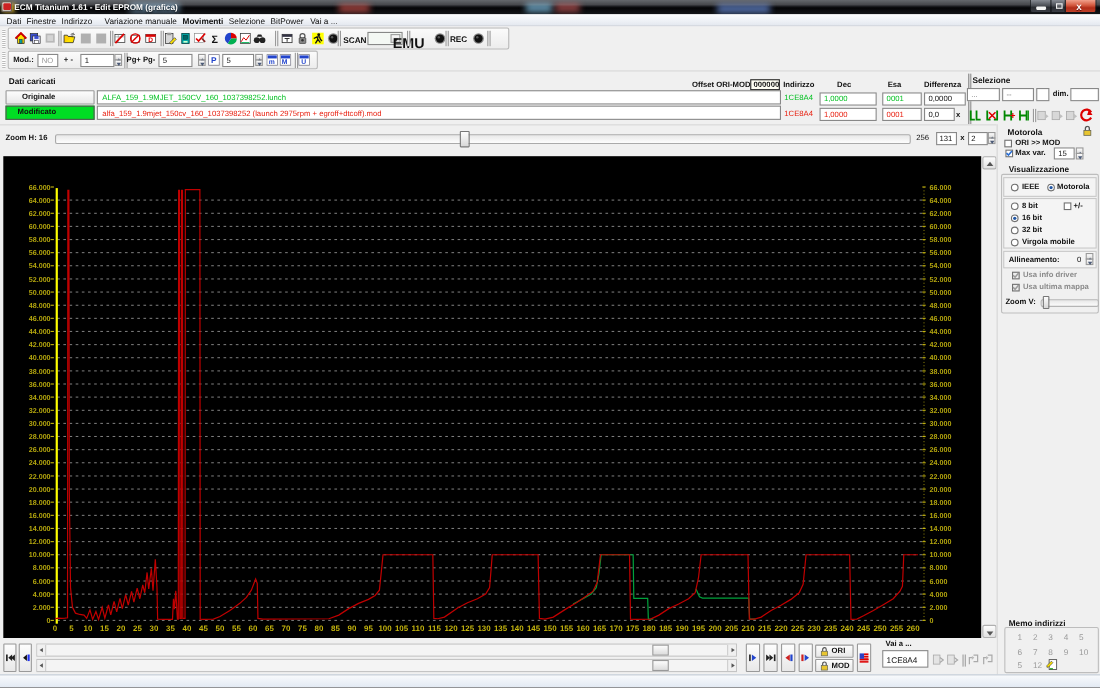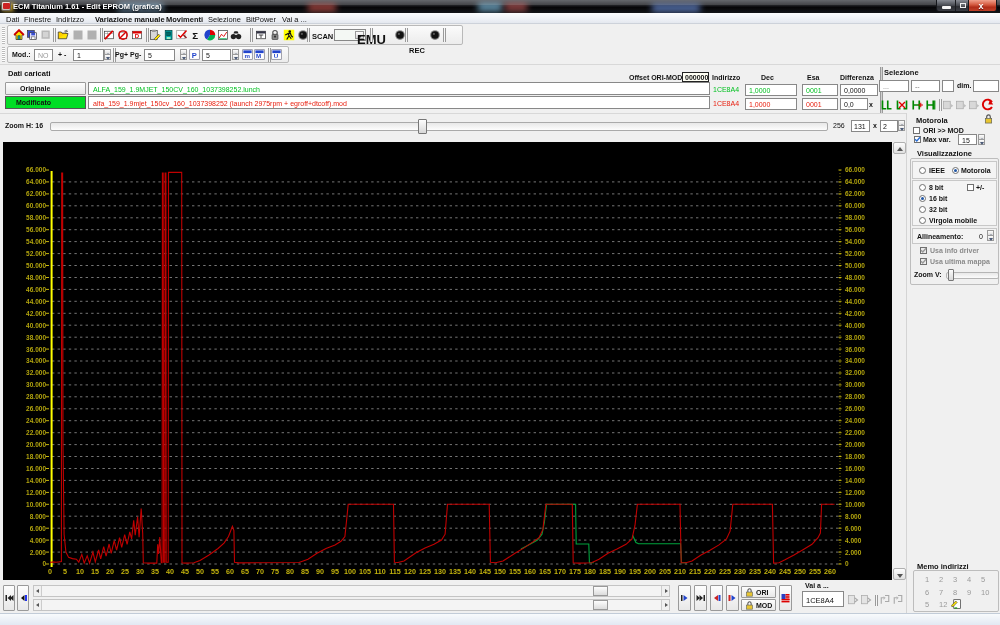--- a/index.html
+++ b/index.html
@@ -47,21 +47,21 @@
     <div style="width:27px;height:12px;background:linear-gradient(#f0a08c,#d4593f 40%,#b02c18 60%,#c4472e);position:relative;">
         <div class="abs" style="left:9px;top:1px;color:#fff;font-size:9px;font-weight:bold;text-shadow:0 1px 1px #500;">x</div>
       </div>
   </div>
 </div>
 
 <div class="abs" id="menubar" style="left:0;top:13px;width:1000px;height:11px;background:linear-gradient(#fcfdfe,#eef1f6 60%,#e4e8ef);border-bottom:1px solid #cdd2da;">
   <div class="lbl" style="left:6px;top:2px;font-weight:normal;font-size:7.5px;">Dati</div>
   <div class="lbl" style="left:24px;top:2px;font-weight:normal;font-size:7.5px;">Finestre</div>
   <div class="lbl" style="left:56px;top:2px;font-weight:normal;font-size:7.5px;">Indirizzo</div>
-  <div class="lbl" style="left:95px;top:2px;font-weight:bold;font-size:7.5px;text-align:center;">Variazione manuale</div>
+  <div class="lbl" style="left:95px;top:2px;font-weight:normal;font-size:7.5px;text-align:center;">Variazione manuale</div>
   <div class="lbl" style="left:166px;top:2px;font-weight:bold;font-size:7.5px;">Movimenti</div>
   <div class="lbl" style="left:208px;top:2px;font-weight:normal;font-size:7.5px;">Selezione</div>
   <div class="lbl" style="left:246px;top:2px;font-weight:normal;font-size:7.5px;">BitPower</div>
   <div class="lbl" style="left:282px;top:2px;font-weight:normal;font-size:7.5px;">Vai a ...</div>
 </div>
 
 <div class="abs" id="toolbars" style="left:0;top:24px;width:1000px;height:40px;background:#f0f0f0;">
   <div class="grip" style="left:2px;top:3px;height:17px;"></div>
   <div class="grip" style="left:2px;top:23px;height:15px;"></div>
   <div class="abs" style="left:7px;top:1px;width:456px;height:20px;border:1px solid #b9b9b9;border-radius:2px;background:linear-gradient(#fbfbfb,#ececec);"></div>
@@ -168,21 +168,21 @@
         <div class="abs" style="right:1px;top:1px;width:9px;height:8px;background:linear-gradient(#fdfdfd,#d8d8d8);border:1px solid #999;">
           <div class="abs" style="left:1.5px;top:2.5px;border:2.5px solid transparent;border-top:3px solid #333;border-bottom:none;"></div>
         </div>
       </div>
       <div class="lbl" style="left:357px;top:2.5px;font-size:13px;text-align:center;">EMU</div>
       <svg class="abs" style="left:394px;top:0;" width="12" height="12" viewBox="0 0 16 16">
         <circle cx="8" cy="8" r="6.5" fill="#888"></circle>
         <circle cx="8" cy="8" r="5" fill="#111"></circle>
         <circle cx="6.5" cy="6.5" r="1.5" fill="#555"></circle>
       </svg>
-      <div class="lbl" style="left:409px;top:17px;font-size:7.5px;text-align:center;">REC</div>
+      <div class="lbl" style="left:409px;top:2px;font-size:7.5px;text-align:center;">REC</div>
       <svg class="abs" style="left:429px;top:0;" width="12" height="12" viewBox="0 0 16 16">
         <circle cx="8" cy="8" r="6.5" fill="#888"></circle>
         <circle cx="8" cy="8" r="5" fill="#111"></circle>
         <circle cx="6.5" cy="6.5" r="1.5" fill="#555"></circle>
       </svg>
     </div>
     <div class="sep" style="left:53px;top:4px;height:14px;"></div>
     <div class="sep" style="left:100px;top:4px;height:14px;"></div>
     <div class="sep" style="left:146px;top:4px;height:14px;"></div>
     <div class="sep" style="left:250px;top:4px;height:14px;"></div>

